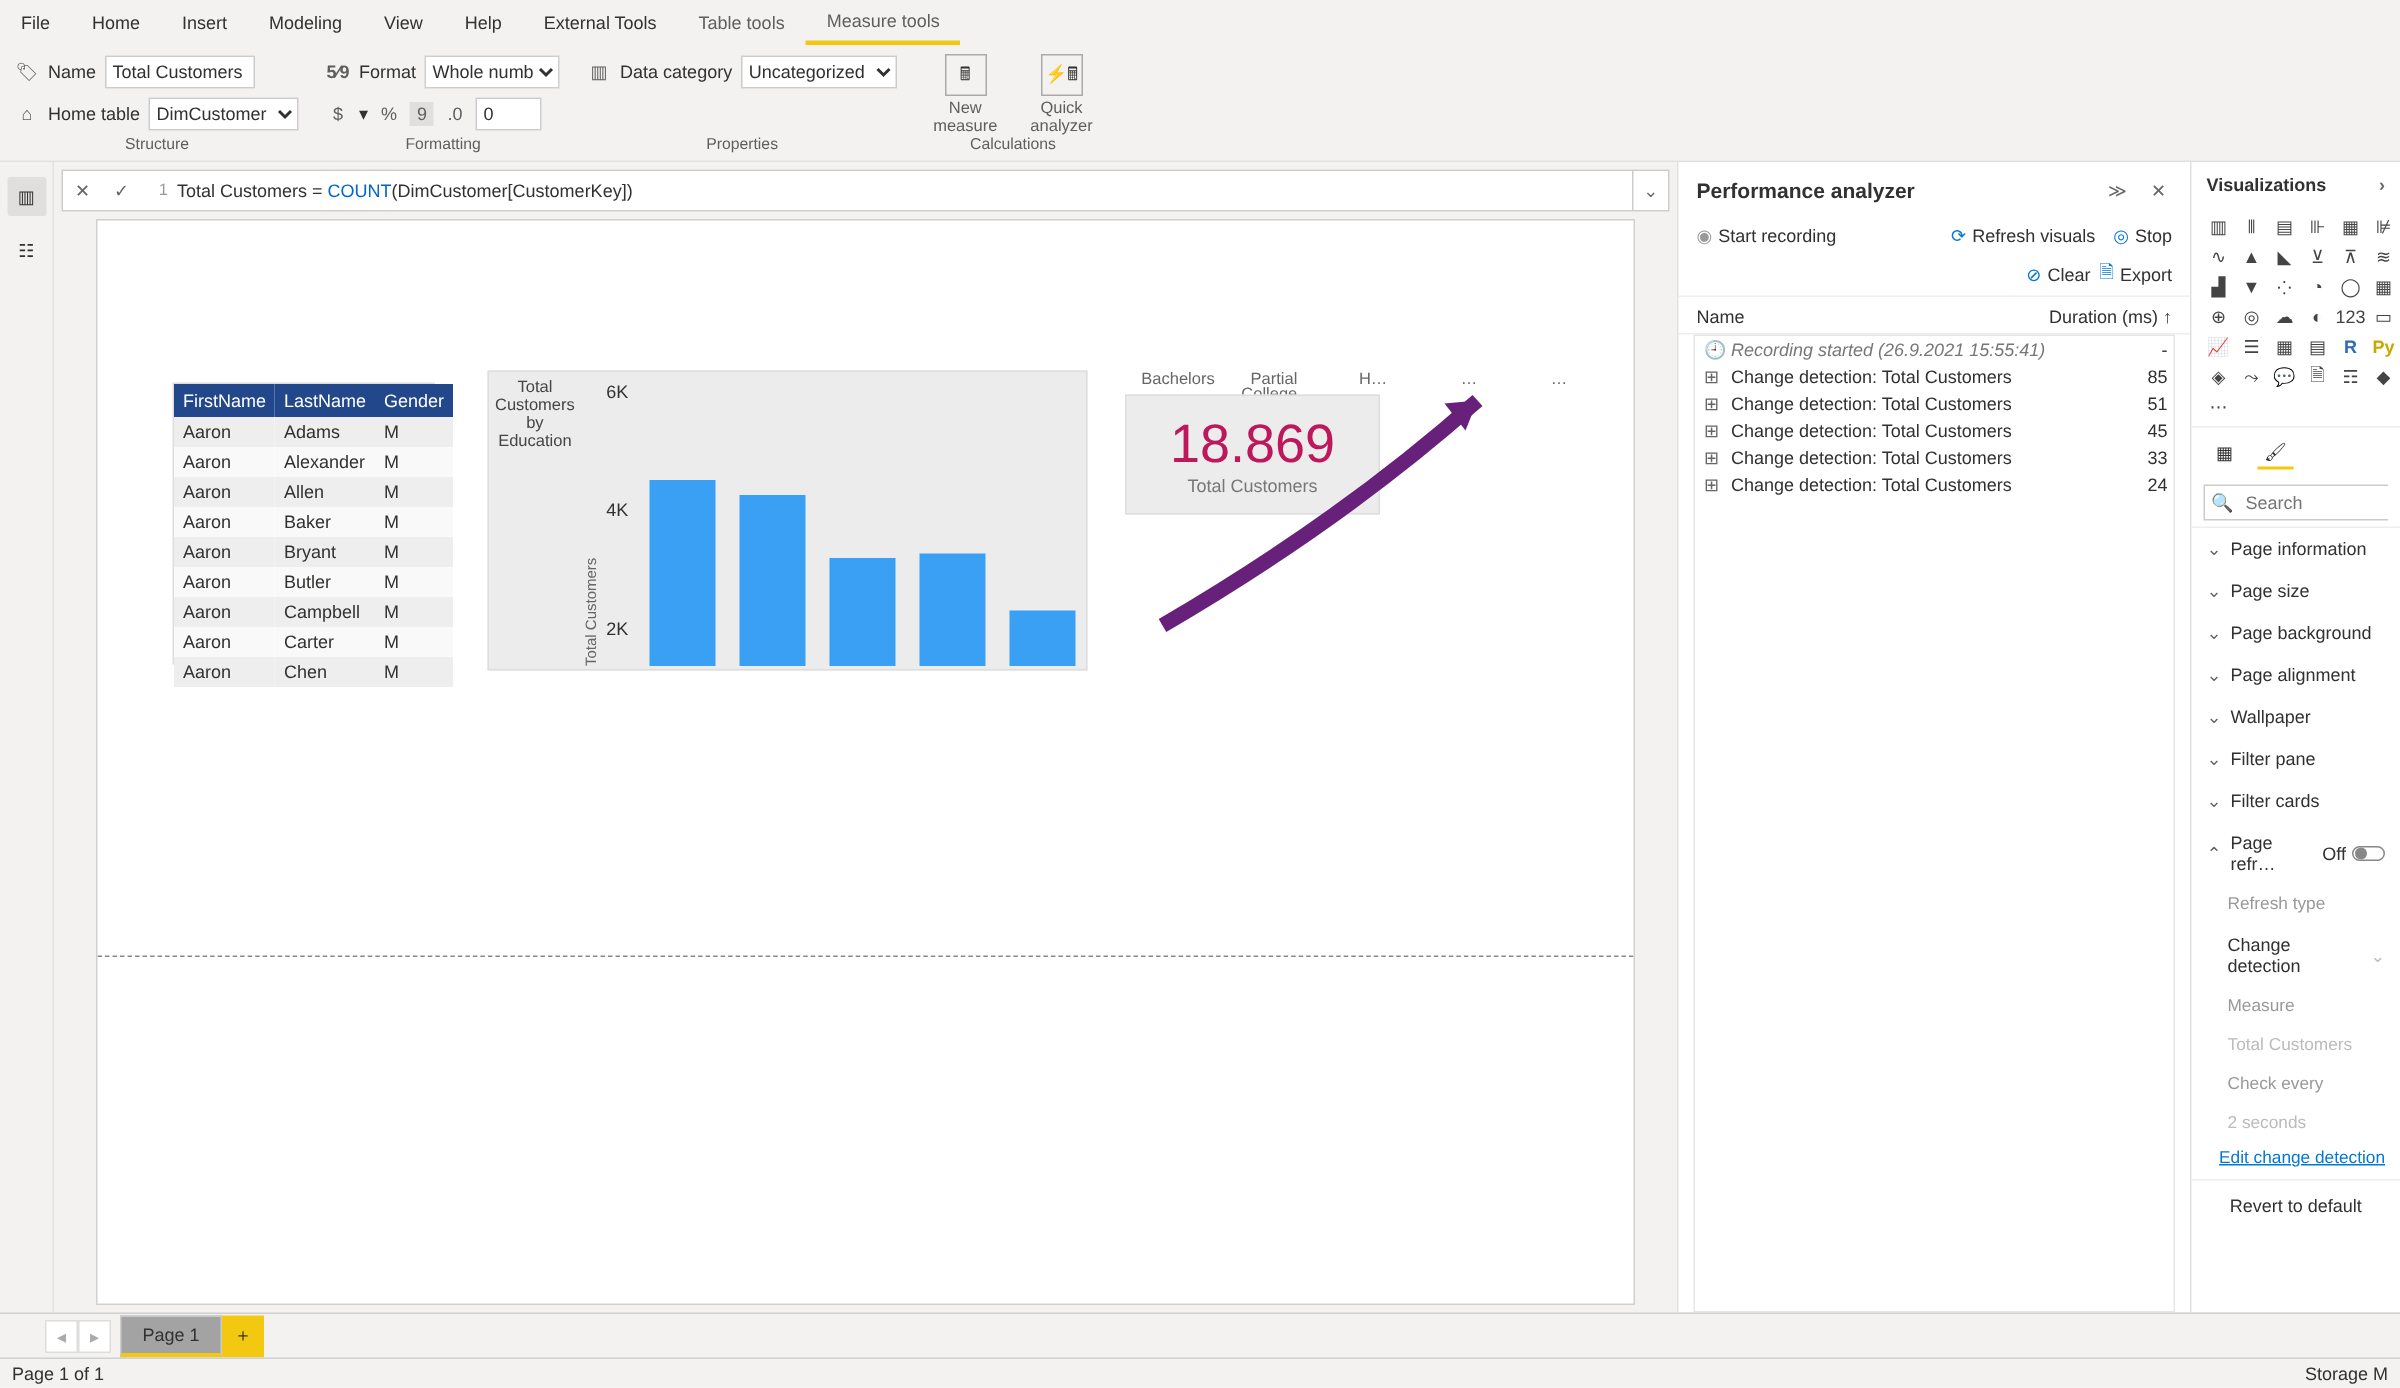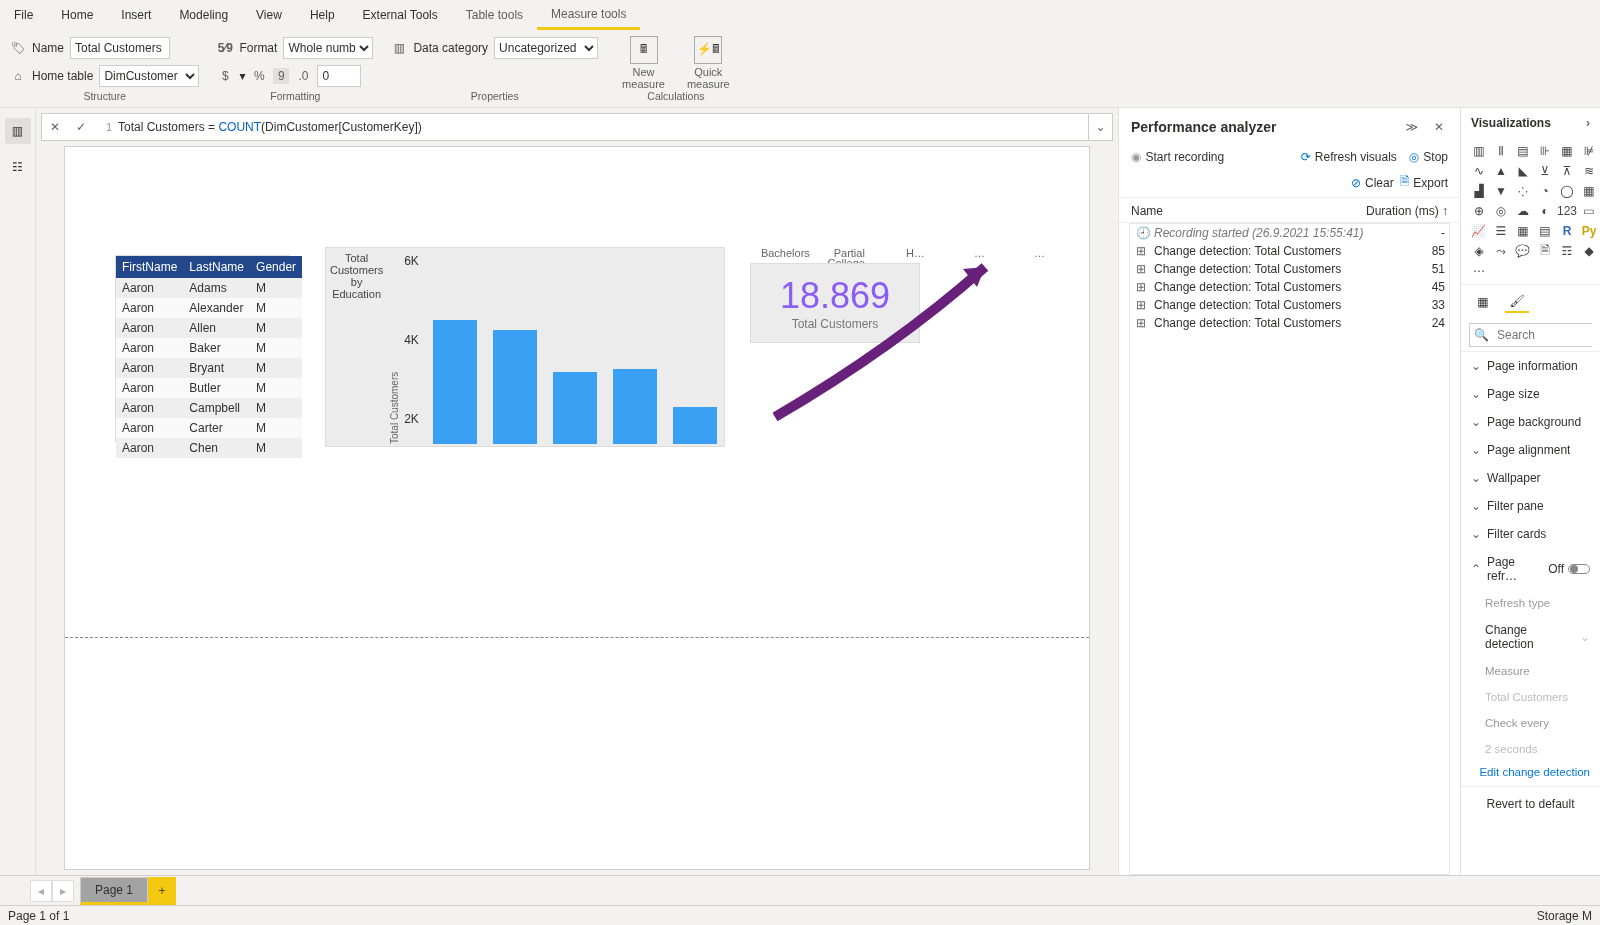--- a/index.html
+++ b/index.html
@@ -61,21 +61,21 @@
   .chart-body{flex:1;display:flex}
   .ylabel{writing-mode:vertical-rl;transform:rotate(180deg);font-size:10px;color:#666;padding:2px}
   .plot{flex:1;display:flex;align-items:flex-end;gap:16px;padding:6px 12px 2px 12px;border-left:none;position:relative}
   .plot .bar{width:44px;background:var(--bar)}
   .yticks{display:flex;flex-direction:column;justify-content:space-between;font-size:9px;color:#666;padding:6px 2px 20px 2px}
   .xlabels{display:flex;gap:16px;padding:0 12px 4px 32px}
   .xlabels span{width:44px;text-align:right;font-size:11px;color:#666;line-height:10px}
 
   
   .card{display:flex;flex-direction:column;align-items:center;justify-content:center;height:100%}
-  .card .val{font-size:36px;color:#8b5cf6;font-weight:400}
+  .card .val{font-size:36px;color:#be185d;font-weight:400}
   .card .lbl{font-size:12px;color:#777}
 
   .dashed{position:absolute;left:0;right:0;border-top:1px dashed #888}
 
   
   .callout{position:absolute;background:var(--purple);color:#fff;padding:38px 30px;font-size:20px;text-align:center;border-radius:2px;box-shadow:0 4px 16px rgba(0,0,0,.3)}
   .arrow{position:absolute;pointer-events:none}
 
   
   .panel{width:342px;background:var(--panel);border-left:1px solid #e1e1e1;display:flex;flex-direction:column}
@@ -106,21 +106,21 @@
   .formatrow .f.active{border-bottom:2px solid var(--yellowline)}
   .search{margin:4px 8px;border:1px solid #ccc;display:flex;align-items:center;height:24px}
   .search input{border:none;flex:1;height:100%;padding:0 4px}
   .accordion{border-top:1px solid #eee}
   .acc{padding:7px 10px;display:flex;align-items:center;gap:6px;cursor:pointer;font-size:12px}
   .acc .chev{color:#666;width:10px}
   .acc.sub{color:#999;font-size:11.5px;padding-left:24px}
   .toggle{margin-left:auto;display:flex;align-items:center;gap:4px;color:#666;font-size:11px}
   .toggle .sw{width:22px;height:10px;border:1px solid #888;border-radius:6px;position:relative}
   .toggle .sw::after{content:"";position:absolute;width:8px;height:8px;border-radius:50%;background:#888;left:1px;top:0}
-  .editlink{color:var(--blue);font-size:11.5px;padding:4px 10px 8px 10px;text-align:right;cursor:pointer}
+  .editlink{color:var(--blue);text-decoration:underline;font-size:11.5px;padding:4px 10px 8px 10px;text-align:right;cursor:pointer}
   .revert{text-align:center;padding:10px 0;font-size:12px;cursor:pointer;border-top:1px solid #eee}
 
   
   .tabs{height:30px;background:var(--bg);border-top:1px solid #d0d0d0;display:flex;align-items:center;padding-left:30px;gap:0}
   .tabbtn{width:22px;height:22px;display:flex;align-items:center;justify-content:center;color:#aaa;cursor:pointer;border:1px solid #ddd;background:#fff;}
   .pgtab{height:28px;padding:0 14px;display:flex;align-items:center;background:#a3a3a3;border:1px solid #ccc;border-bottom:3px solid var(--yellowline);margin-left:6px;cursor:pointer}
   .addtab{width:28px;height:28px;background:var(--yellowline);display:flex;align-items:center;justify-content:center;cursor:pointer;margin-left:0}
 
   .status{height:20px;background:var(--bg);border-top:1px solid #d0d0d0;display:flex;align-items:center;padding:0 8px;font-size:11px;color:#555;justify-content:space-between}
 
@@ -196,21 +196,21 @@
   <div class="group">
     <div class="body">
       <div class="btn-icon">
         <div class="big">🖩</div>
         <span style="white-space:pre">New
 measure</span>
       </div>
       <div class="btn-icon">
         <div class="big">⚡🖩</div>
         <span style="white-space:pre">Quick
-measure</span>
+analyzer</span>
       </div>
     </div>
     <div class="label">Calculations</div>
   </div>
 </div>
 
 <div class="main">
 
   <div class="leftrail">
     <div class="rb active">

